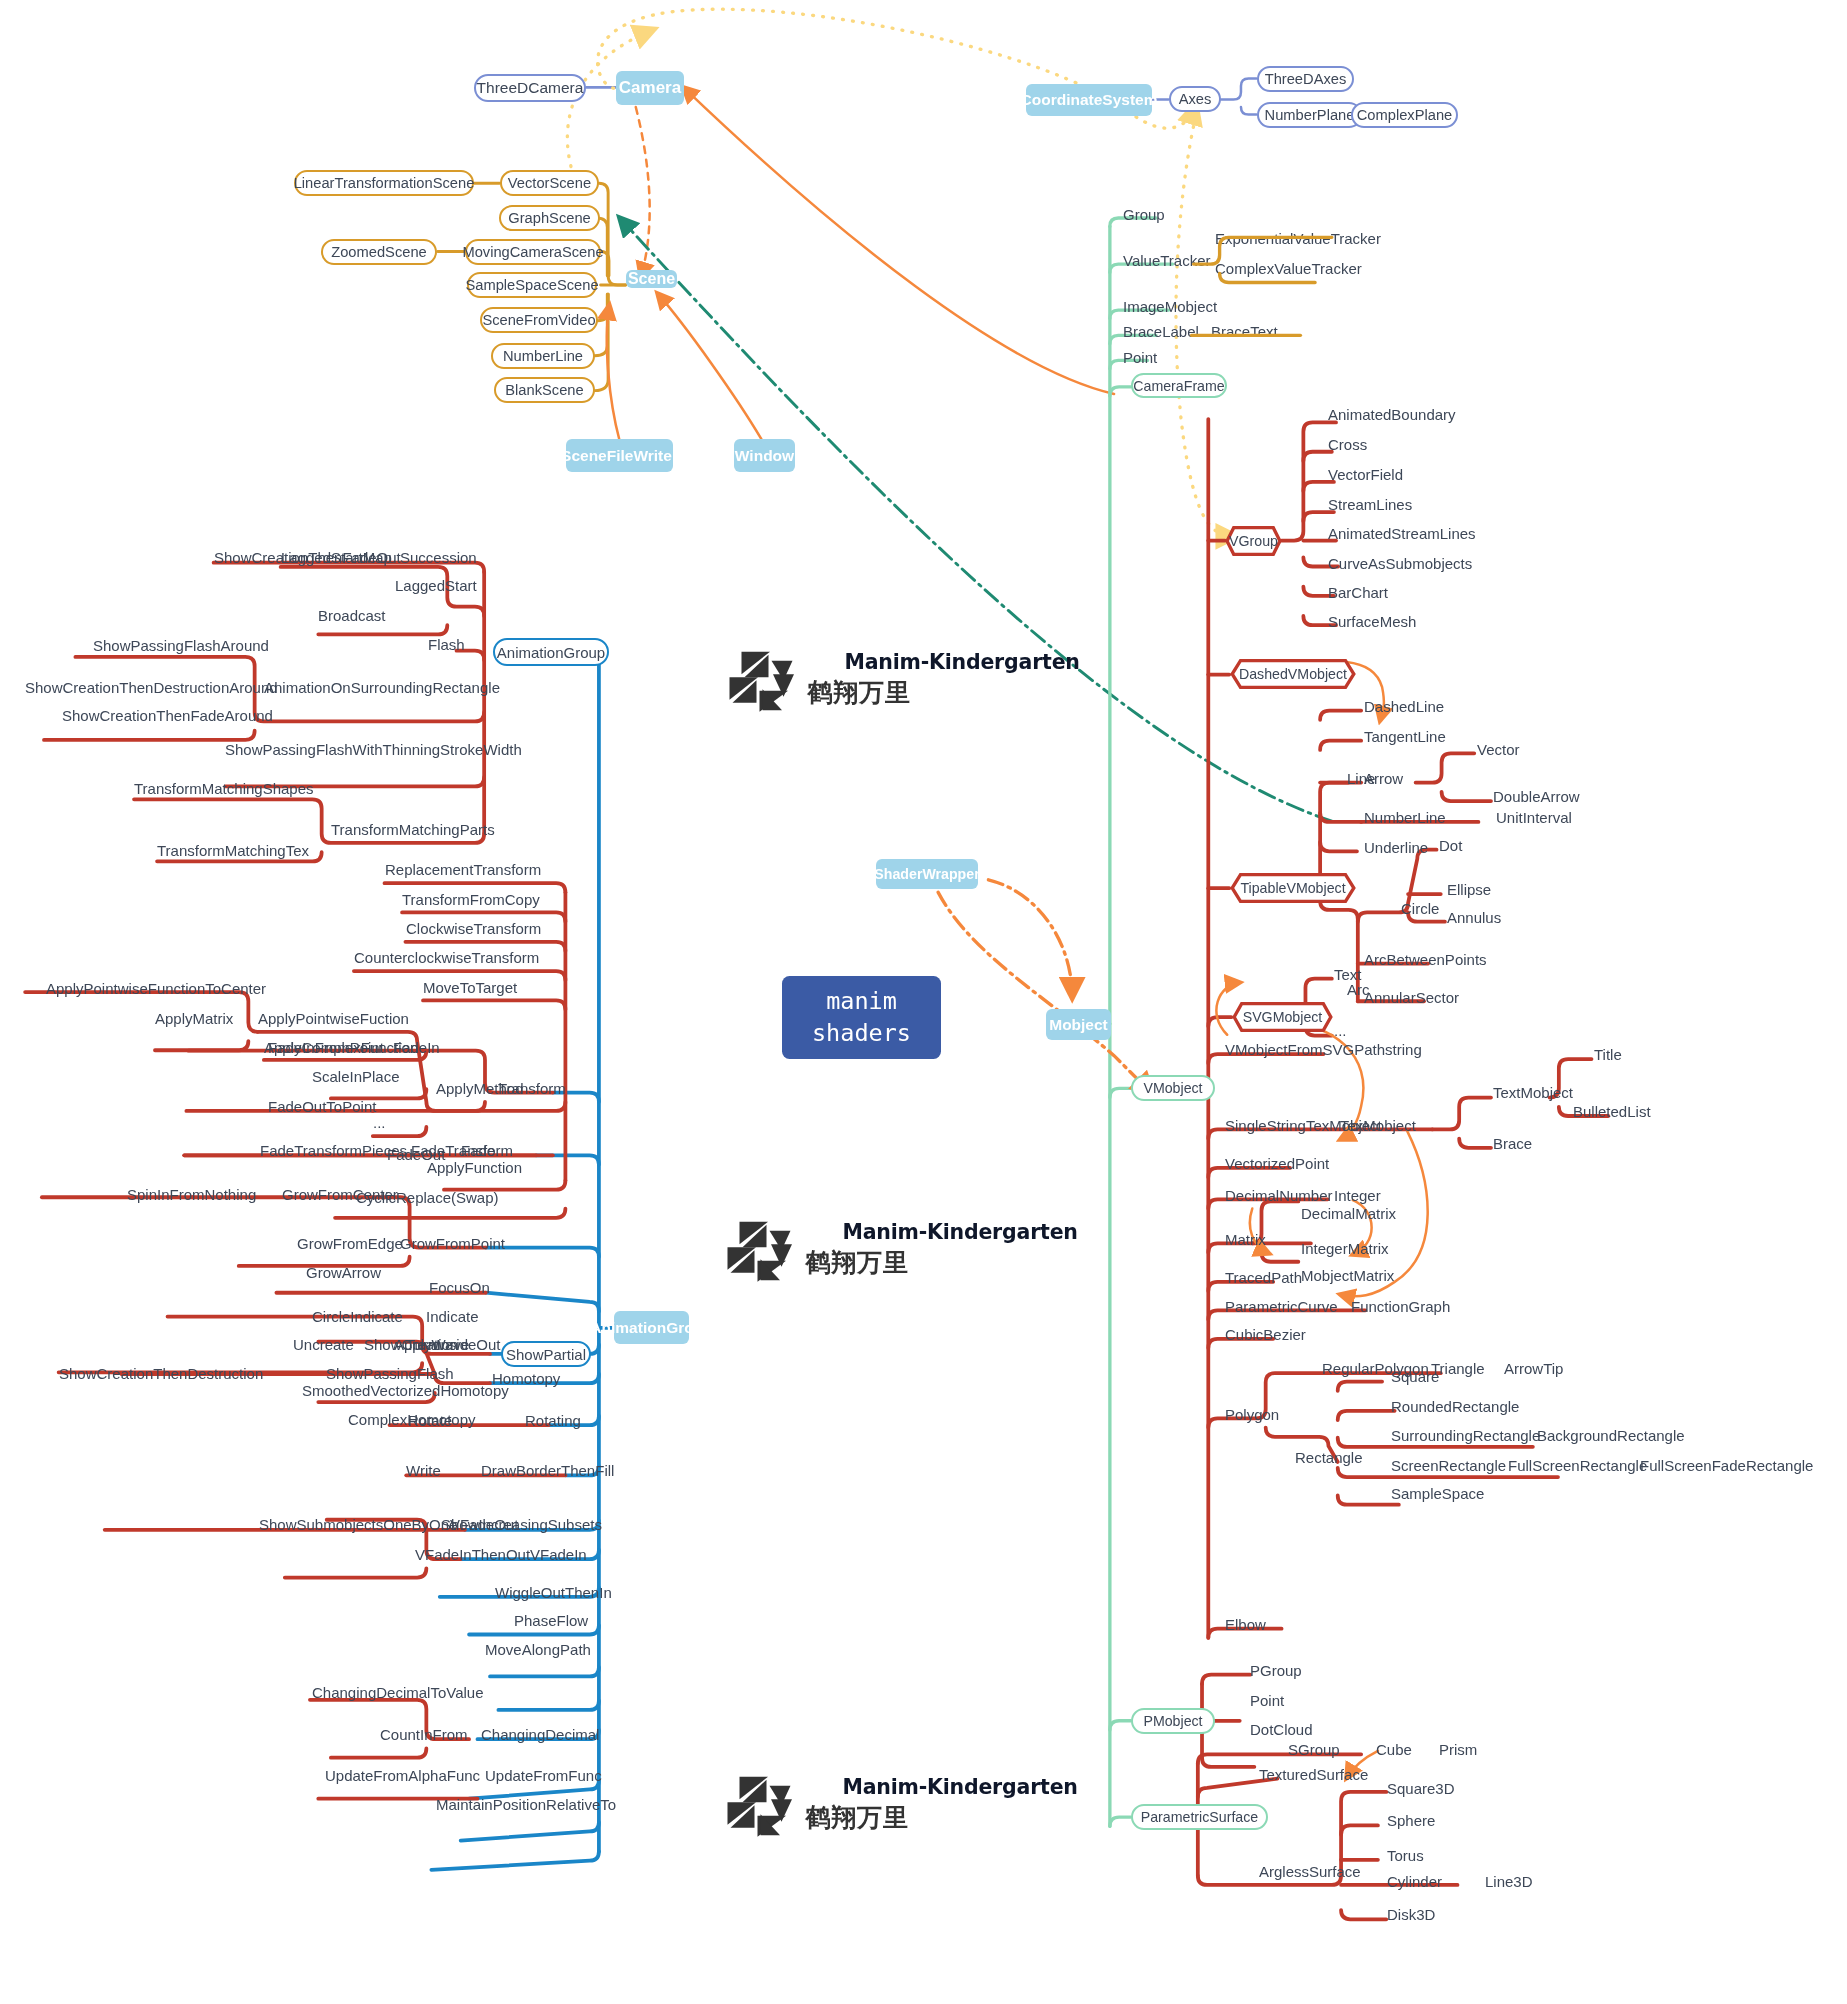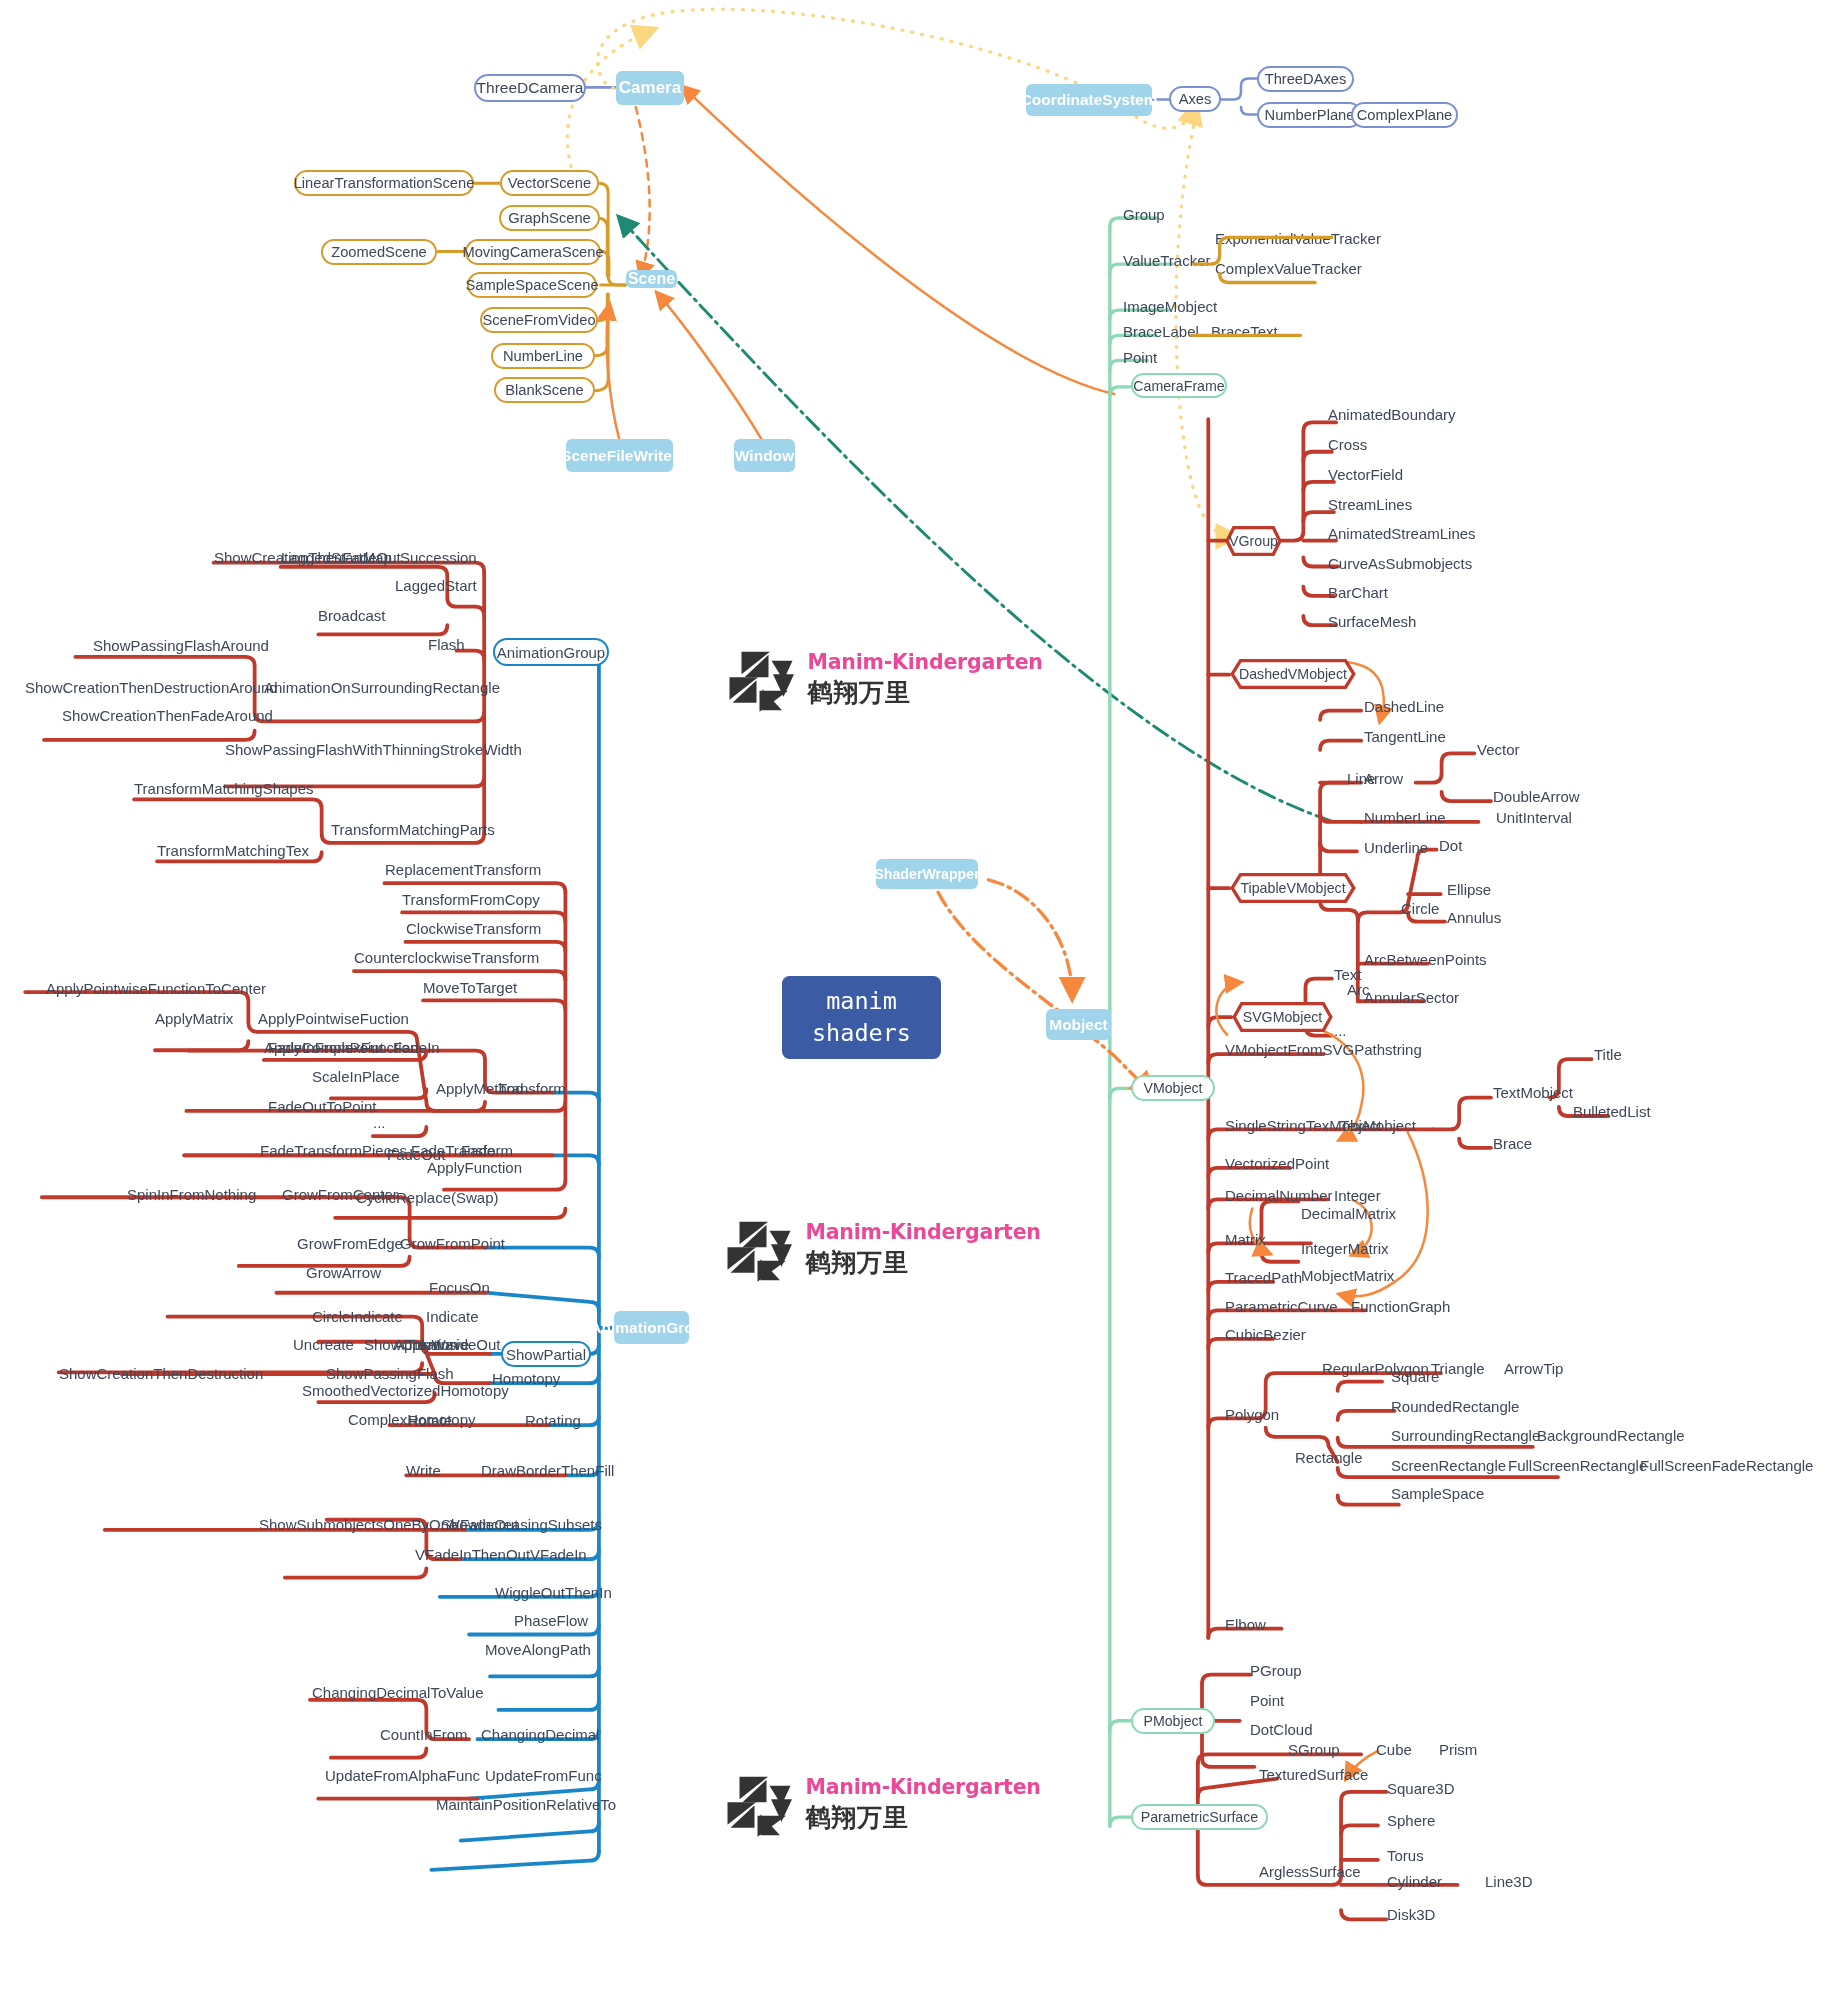--- a/index.html
+++ b/index.html
@@ -9,21 +9,21 @@
   .lbl{position:absolute;color:#3d4757;font-family:"Liberation Sans",sans-serif;white-space:nowrap;}
   .node-box{position:absolute;display:flex;align-items:center;justify-content:center;
             box-sizing:border-box;white-space:nowrap;}
   .root-blue{background:#9fd4ea;color:#ffffff;font-weight:bold;border-radius:5.9px;}
   .pill{background:#ffffff;border-radius:418px;border-width:2.1px;border-style:solid;color:#3d4757;}
   .hexnode{position:absolute;color:#3d4757;display:flex;align-items:center;justify-content:center;white-space:nowrap;}
   .shader-box{background:#3b5ba5;color:#fff;border-radius:7.5px;font-family:"DejaVu Sans Mono",monospace;
               display:flex;flex-direction:column;align-items:center;justify-content:center;line-height:1.35;}
   .logo{position:absolute;display:flex;align-items:center;}
   .logo-text{display:flex;flex-direction:column;margin-left:7.5px;}
-  .logo-en{font-family:"DejaVu Sans",sans-serif;font-weight:bold;color:#ec4899;letter-spacing:-0.2px;}
+  .logo-en{font-family:"DejaVu Sans",sans-serif;font-weight:bold;color:#0f172a;letter-spacing:-0.2px;margin-left:37px;}
   .logo-cn{font-family:"DejaVu Sans",sans-serif;font-weight:bold;color:#333333;letter-spacing:0.8px;}
 </style>
 </head>
 <body>
 
 <div id="canvas">
 
   <svg class="layer" viewBox="0 0 4410 4786">
     <defs>
       <marker id="arrO" markerWidth="8" markerHeight="8" refX="6" refY="4" orient="auto">

